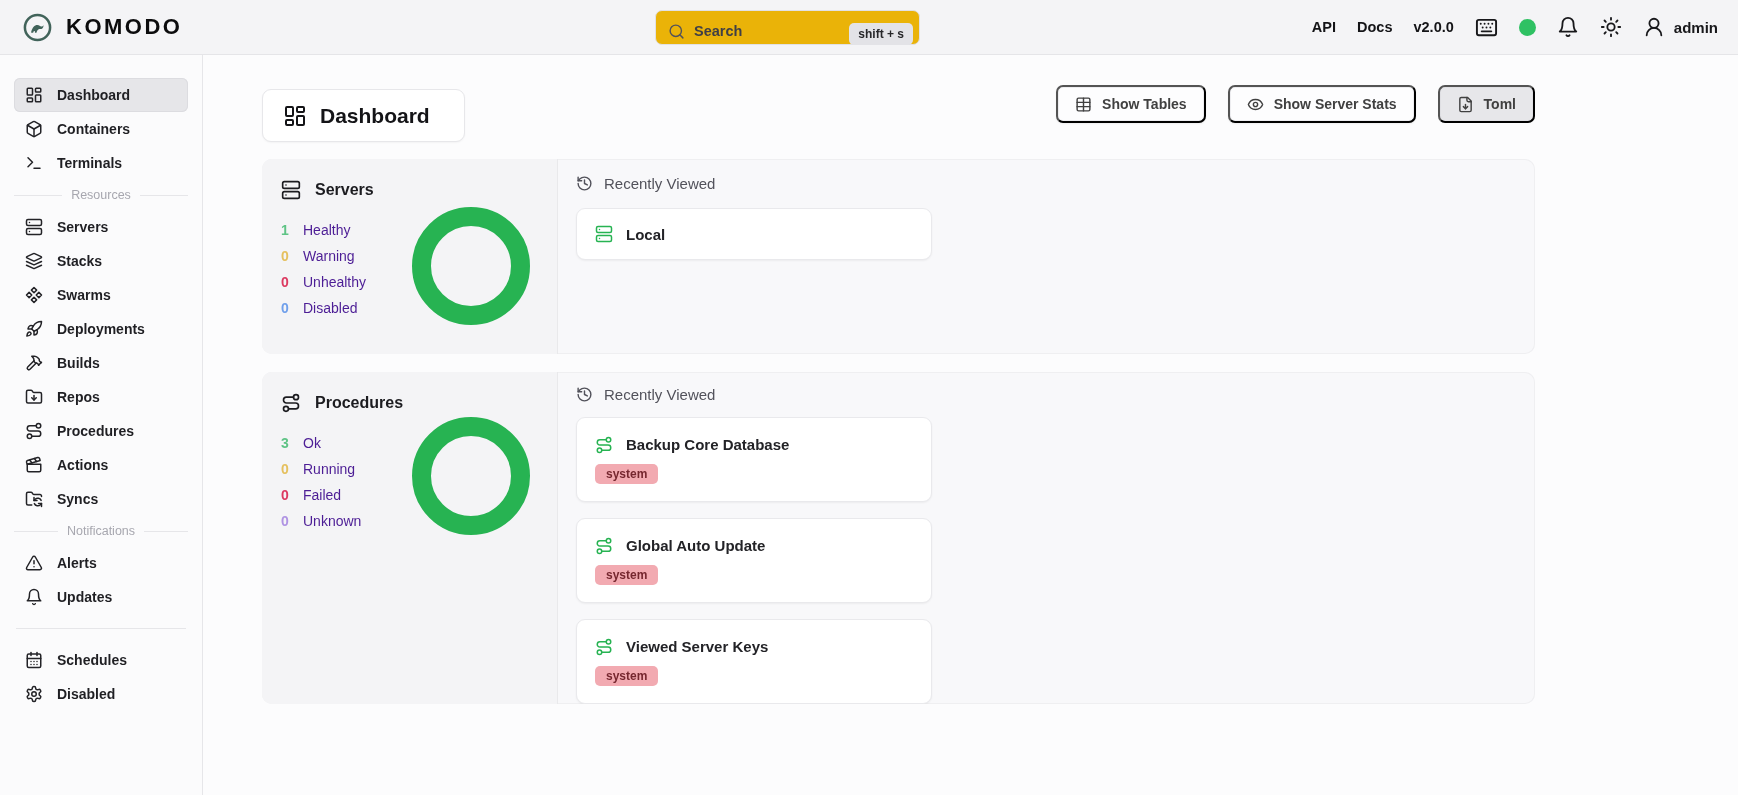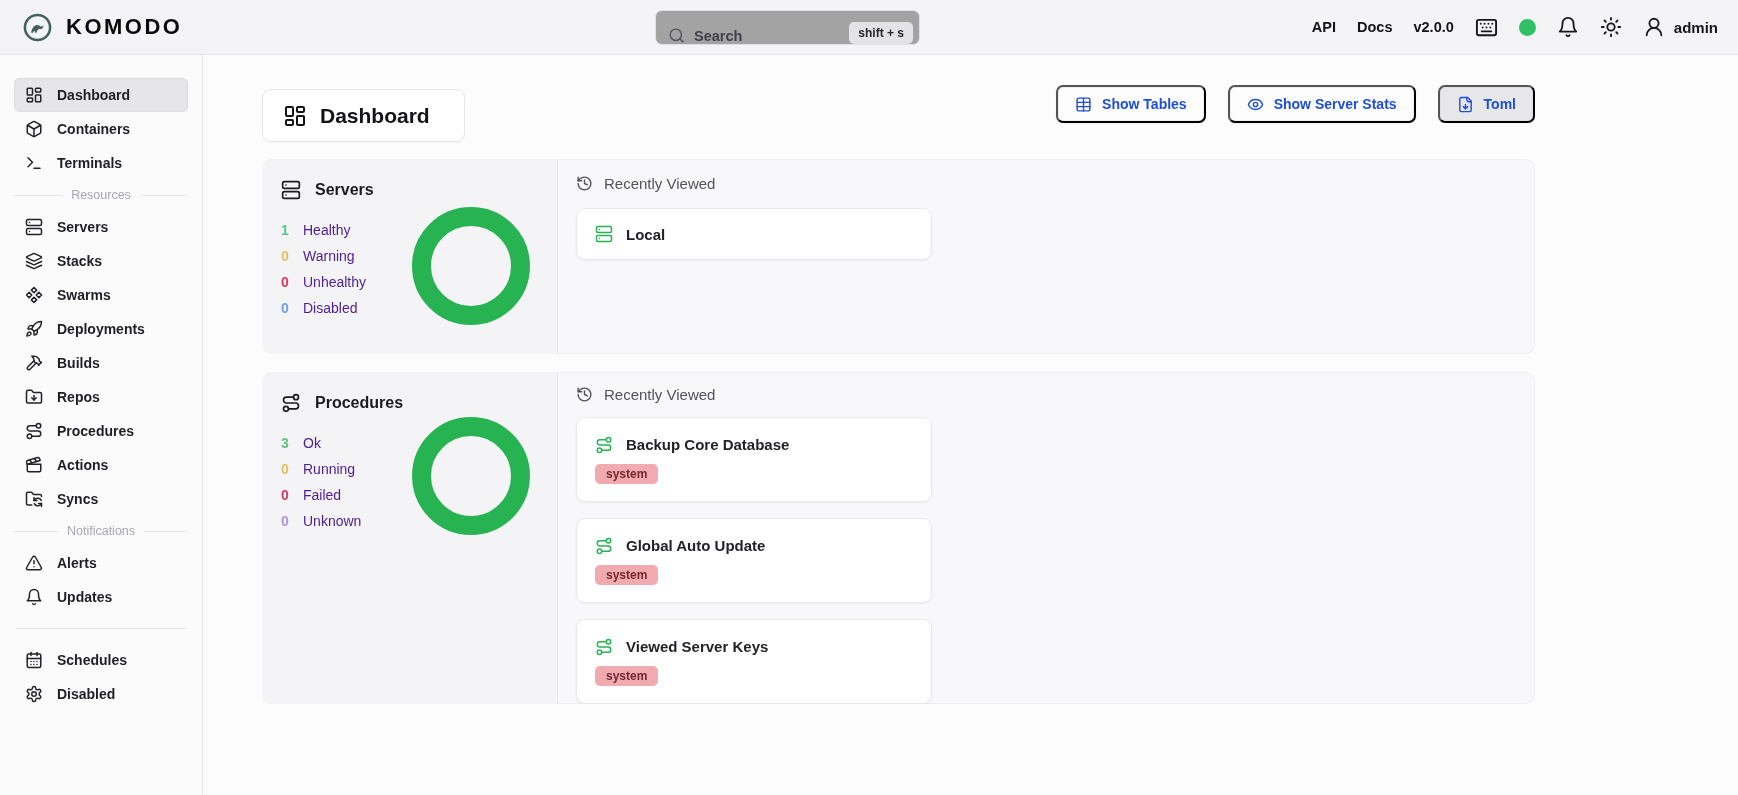--- a/index.html
+++ b/index.html
@@ -8,22 +8,22 @@
 
   svg.ic { display:block; fill:none; stroke:currentColor; stroke-width:2;
     stroke-linecap:round; stroke-linejoin:round; }
 
   
   .topbar { position:relative; height:55px; background:#f4f4f6; border-bottom:1px solid #e5e5e8;
     display:flex; align-items:center; padding:0 20px 0 22px; }
   .brand { display:flex; align-items:center; gap:13px; cursor:pointer; }
   .brand-name { font-size:22px; font-weight:600; letter-spacing:2.5px; color:#0c0c0d; }
   .search { position:absolute; left:655px; top:10px; width:265px; height:35px;
-    background:#a3a3a3; border:1px solid #e1e1e5; border-radius:7px;
-    display:flex; align-items:flex-end; padding:6px 6px 0 12px; gap:9px; color:#52525b; }
+    background:#eab308; border:1px solid #e1e1e5; border-radius:7px;
+    display:flex; align-items:flex-start; padding:12px 6px 0 12px; gap:9px; color:#52525b; }
   .search input { flex:1; min-width:0; border:none; outline:none; background:transparent;
     font-family:inherit; font-size:14.5px; font-weight:600; color:#3f3f46; }
   .search input::placeholder { color:#3f3f46; opacity:1; }
   .search kbd { font-family:inherit; font-size:12px; font-weight:700; color:#27272a;
     background:#e3e3e7; border-radius:5px; padding:4px 9px; white-space:nowrap; }
   .top-right { display:flex; align-items:center; gap:21px; margin-left:auto; }
   .top-link { font-size:14.5px; font-weight:600; color:#141417; cursor:pointer; }
   .top-icon { color:#18181b; cursor:pointer; display:flex; }
   .status-dot { width:17px; height:17px; border-radius:50%; background:#2fc163; cursor:pointer; }
   .user { display:flex; align-items:center; gap:9px; cursor:pointer; font-size:15px; font-weight:600; }
@@ -43,21 +43,21 @@
   
   .main { flex:1; padding:30px 0 0 59px; }
   .main-inner { width:1273px; }
   .main-header { display:flex; align-items:flex-start; }
   .title-card { width:203px; height:53px; background:#fff; border:1px solid #e7e7ea;
     border-radius:9px; box-shadow:0 1px 2px rgba(0,0,0,.04);
     display:flex; align-items:center; gap:13px; padding:0 0 0 20px; margin-top:4px; }
   .title-card .ttl { font-size:21px; font-weight:600; color:#141417; }
   .actions { display:flex; gap:22px; margin-left:auto; }
   .btn { height:38px; display:flex; align-items:center; gap:10px; padding:0 17px;
-    border-radius:7px; font-size:14px; font-weight:600; color:#1d4ed8; cursor:pointer;
+    border-radius:7px; font-size:14px; font-weight:600; color:#404040; cursor:pointer;
     background:#fdfdfe; box-shadow:0 1px 2px rgba(0,0,0,.06), inset 0 0 0 1px #ededf0; }
   .btn.secondary { background:#e7e7ea; box-shadow:inset 0 0 0 1px #dfdfe3; }
 
   .row { display:flex; min-height:195px; margin-top:17px; border-radius:10px; overflow:hidden;
     background:#f8f8fa; box-shadow:inset 0 0 0 1px #efeff1; }
   .summary { position:relative; width:296px; background:#f4f4f6; border-right:1px solid #e9e9eb;
     padding:21px 0 0 19px; flex:none; }
   .summary-head { display:flex; align-items:center; gap:14px; font-size:16px; font-weight:600; color:#1c1c20; }
   .legend { margin-top:22px; display:flex; flex-direction:column; gap:10px; }
   .stat { display:flex; align-items:center; gap:13px; font-size:14px; }

